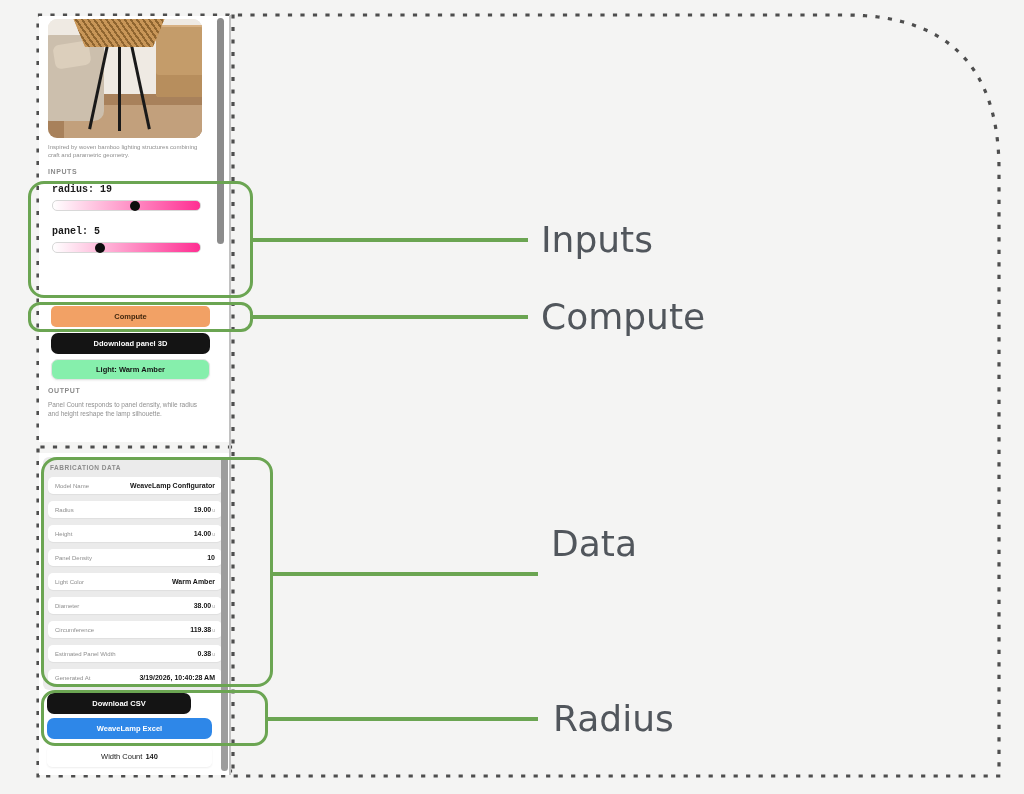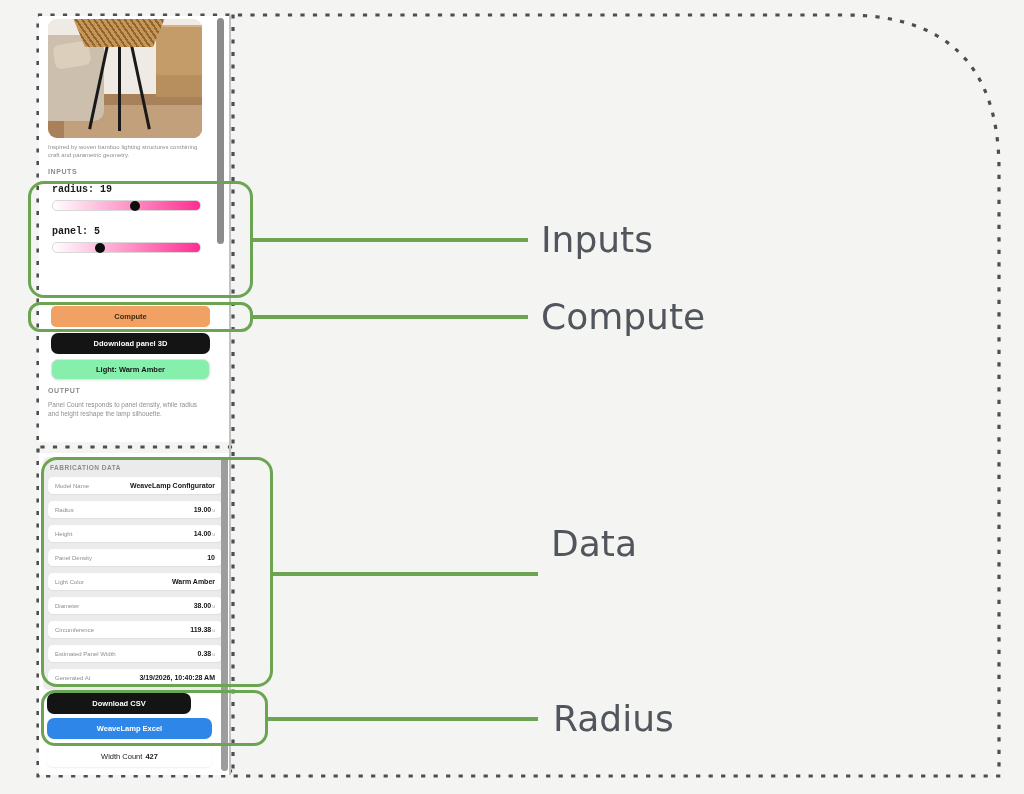--- a/index.html
+++ b/index.html
@@ -178,21 +178,21 @@
           <div class="fab-row">
             <span class="fab-label">Generated At</span>
             <span class="fab-value">3/19/2026, 10:40:28 AM</span>
           </div>
         </div>
     </div>
     <div class="btn btn-dark btn-csv">Download CSV</div>
     <div class="btn btn-excel">WeaveLamp Excel</div>
     <div class="count-card">
       <span>Width Count</span>
-      <span class="count-value">427</span>
+      <span class="count-value">140</span>
     </div>
   </div>
 
   <div class="panel-edge"></div>
   <div class="scroll-thumb thumb-top"></div>
   <div class="scroll-thumb thumb-bottom"></div>
 
   <div class="bracket br-inputs"></div>
   <div class="bracket br-compute"></div>
   <div class="bracket br-data"></div>

